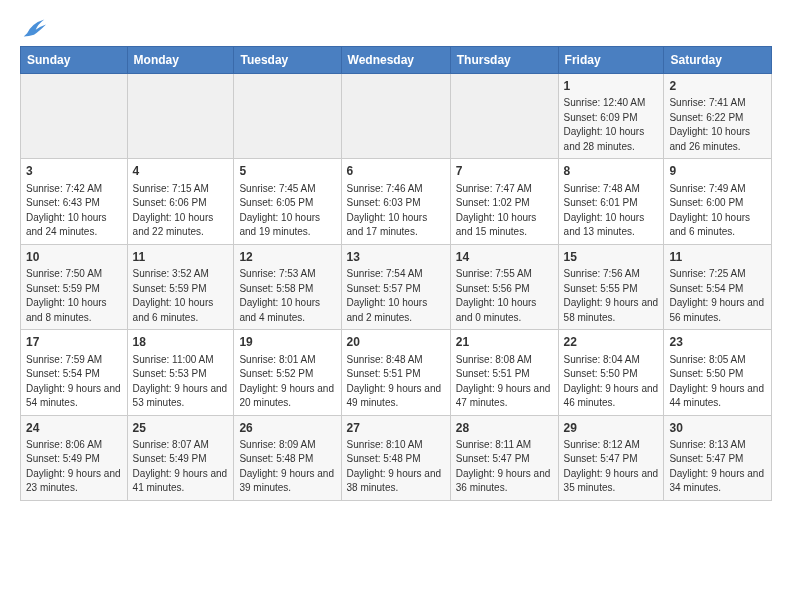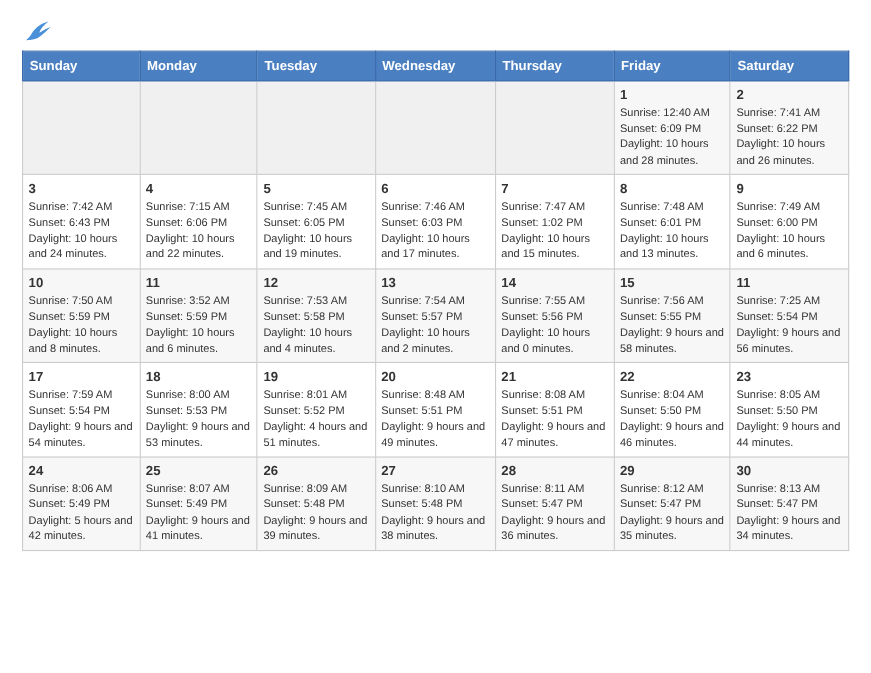--- a/index.html
+++ b/index.html
@@ -145,29 +145,29 @@
         <td><span class="day-num">10</span><span>Sunrise: 7:50 AM</span><br><span>Sunset: 5:59 PM</span><br><span>Daylight: 10 hours and 8 minutes.</span></td>
         <td><span class="day-num">11</span><span>Sunrise: 3:52 AM</span><br><span>Sunset: 5:59 PM</span><br><span>Daylight: 10 hours and 6 minutes.</span></td>
         <td><span class="day-num">12</span><span>Sunrise: 7:53 AM</span><br><span>Sunset: 5:58 PM</span><br><span>Daylight: 10 hours and 4 minutes.</span></td>
         <td><span class="day-num">13</span><span>Sunrise: 7:54 AM</span><br><span>Sunset: 5:57 PM</span><br><span>Daylight: 10 hours and 2 minutes.</span></td>
         <td><span class="day-num">14</span><span>Sunrise: 7:55 AM</span><br><span>Sunset: 5:56 PM</span><br><span>Daylight: 10 hours and 0 minutes.</span></td>
         <td><span class="day-num">15</span><span>Sunrise: 7:56 AM</span><br><span>Sunset: 5:55 PM</span><br><span>Daylight: 9 hours and 58 minutes.</span></td>
         <td><span class="day-num">11</span><span>Sunrise: 7:25 AM</span><br><span>Sunset: 5:54 PM</span><br><span>Daylight: 9 hours and 56 minutes.</span></td>
       </tr>
       <tr>
         <td><span class="day-num">17</span><span>Sunrise: 7:59 AM</span><br><span>Sunset: 5:54 PM</span><br><span>Daylight: 9 hours and 54 minutes.</span></td>
-        <td><span class="day-num">18</span><span>Sunrise: 8:00 AM</span><br><span>Sunset: 5:53 PM</span><br><span>Daylight: 9 hours and 53 minutes.</span></td>
-        <td><span class="day-num">19</span><span>Sunrise: 8:01 AM</span><br><span>Sunset: 5:52 PM</span><br><span>Daylight: 4 hours and 51 minutes.</span></td>
+        <td><span class="day-num">18</span><span>Sunrise: 11:00 AM</span><br><span>Sunset: 5:53 PM</span><br><span>Daylight: 9 hours and 53 minutes.</span></td>
+        <td><span class="day-num">19</span><span>Sunrise: 8:01 AM</span><br><span>Sunset: 5:52 PM</span><br><span>Daylight: 9 hours and 20 minutes.</span></td>
         <td><span class="day-num">20</span><span>Sunrise: 8:48 AM</span><br><span>Sunset: 5:51 PM</span><br><span>Daylight: 9 hours and 49 minutes.</span></td>
         <td><span class="day-num">21</span><span>Sunrise: 8:08 AM</span><br><span>Sunset: 5:51 PM</span><br><span>Daylight: 9 hours and 47 minutes.</span></td>
         <td><span class="day-num">22</span><span>Sunrise: 8:04 AM</span><br><span>Sunset: 5:50 PM</span><br><span>Daylight: 9 hours and 46 minutes.</span></td>
         <td><span class="day-num">23</span><span>Sunrise: 8:05 AM</span><br><span>Sunset: 5:50 PM</span><br><span>Daylight: 9 hours and 44 minutes.</span></td>
       </tr>
       <tr>
-        <td><span class="day-num">24</span><span>Sunrise: 8:06 AM</span><br><span>Sunset: 5:49 PM</span><br><span>Daylight: 5 hours and 42 minutes.</span></td>
+        <td><span class="day-num">24</span><span>Sunrise: 8:06 AM</span><br><span>Sunset: 5:49 PM</span><br><span>Daylight: 9 hours and 23 minutes.</span></td>
         <td><span class="day-num">25</span><span>Sunrise: 8:07 AM</span><br><span>Sunset: 5:49 PM</span><br><span>Daylight: 9 hours and 41 minutes.</span></td>
         <td><span class="day-num">26</span><span>Sunrise: 8:09 AM</span><br><span>Sunset: 5:48 PM</span><br><span>Daylight: 9 hours and 39 minutes.</span></td>
         <td><span class="day-num">27</span><span>Sunrise: 8:10 AM</span><br><span>Sunset: 5:48 PM</span><br><span>Daylight: 9 hours and 38 minutes.</span></td>
         <td><span class="day-num">28</span><span>Sunrise: 8:11 AM</span><br><span>Sunset: 5:47 PM</span><br><span>Daylight: 9 hours and 36 minutes.</span></td>
         <td><span class="day-num">29</span><span>Sunrise: 8:12 AM</span><br><span>Sunset: 5:47 PM</span><br><span>Daylight: 9 hours and 35 minutes.</span></td>
         <td><span class="day-num">30</span><span>Sunrise: 8:13 AM</span><br><span>Sunset: 5:47 PM</span><br><span>Daylight: 9 hours and 34 minutes.</span></td>
       </tr>
     </tbody>
 </table>
 

